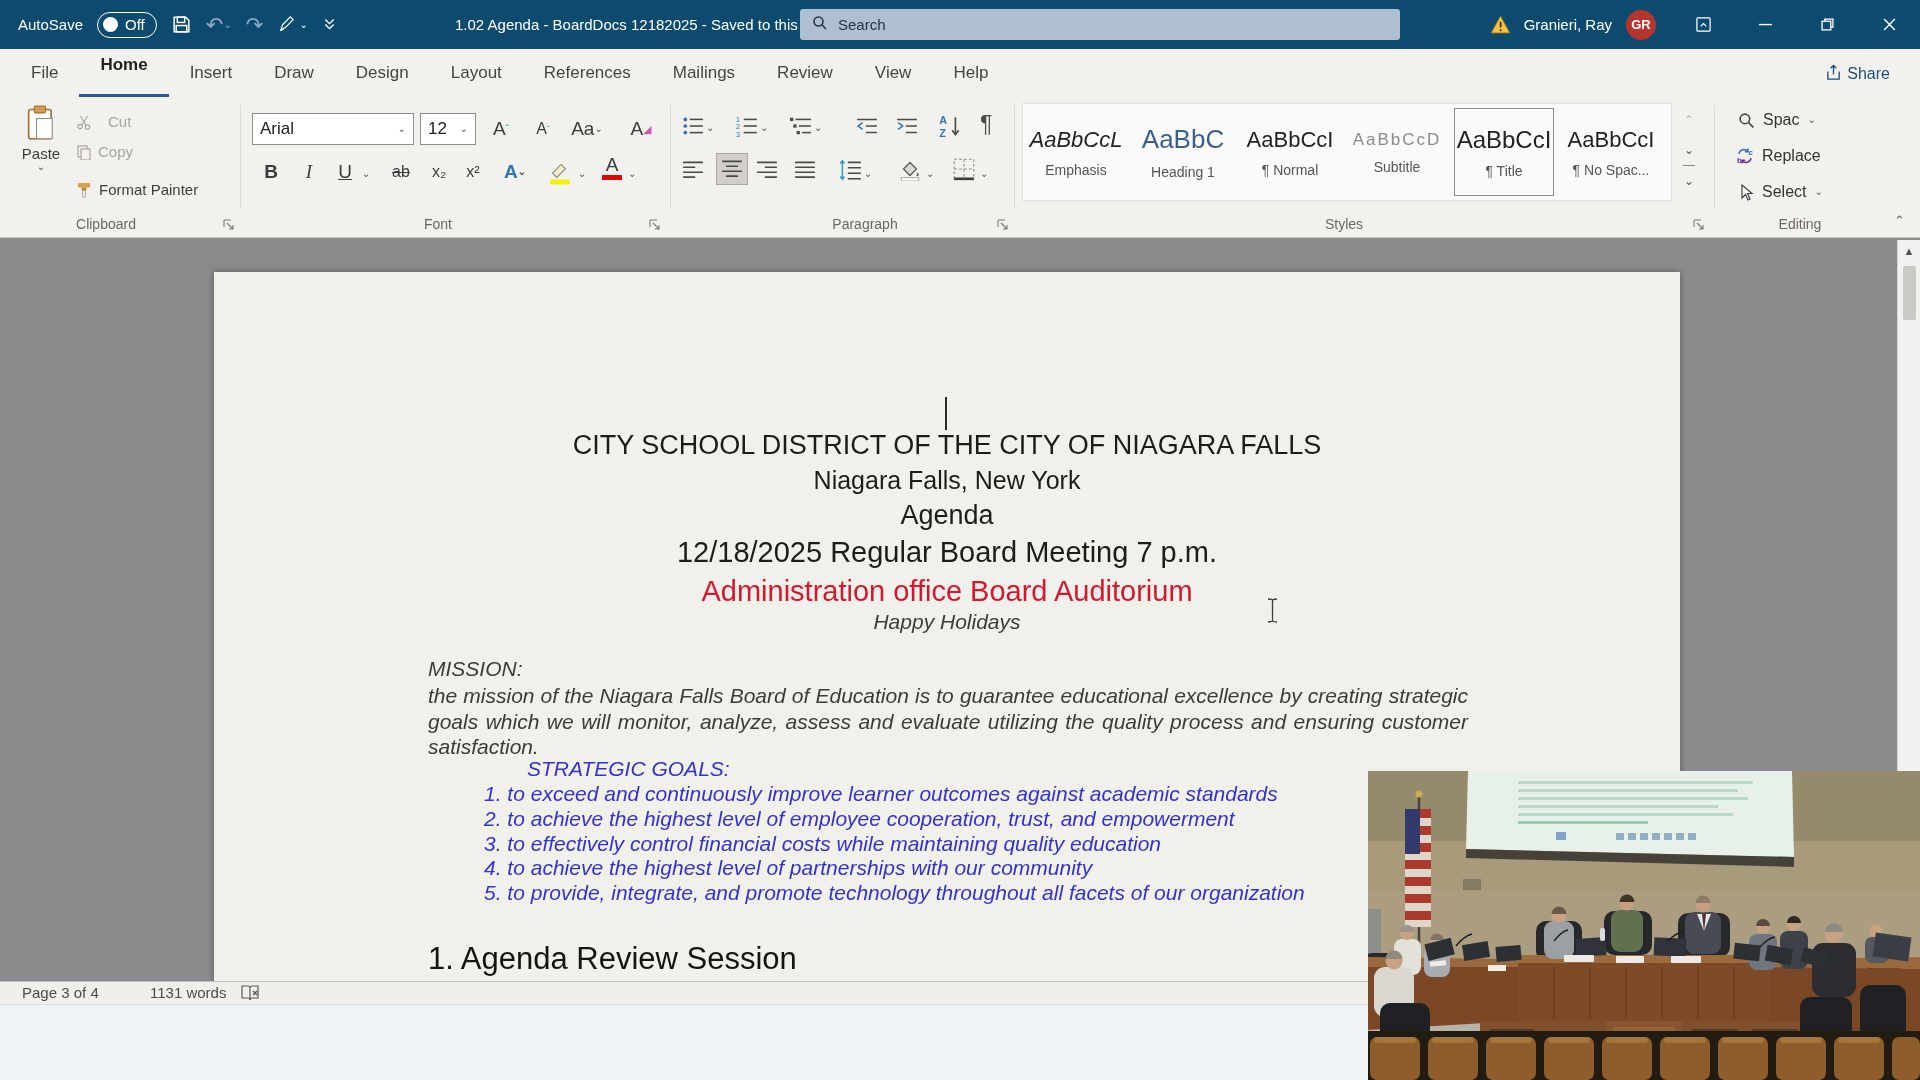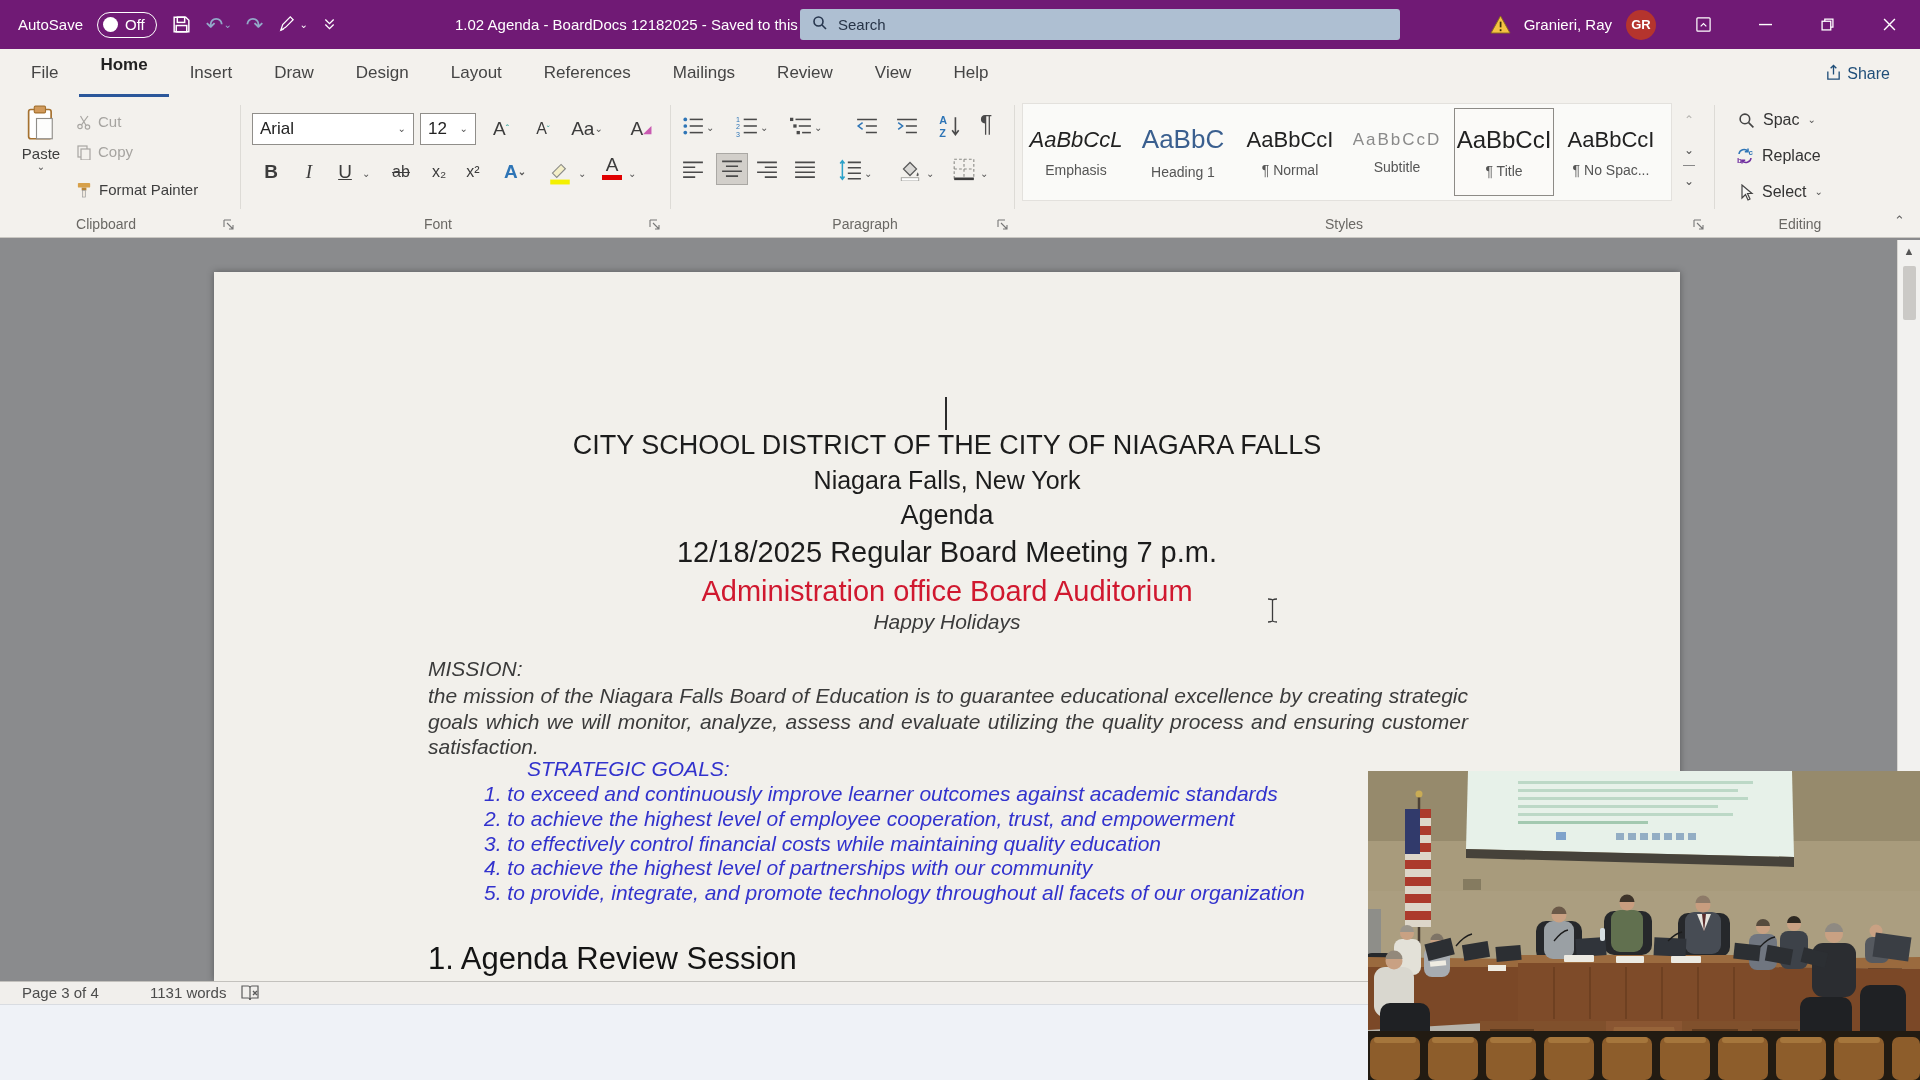--- a/index.html
+++ b/index.html
@@ -1,21 +1,21 @@
 <!DOCTYPE html>
 <html><head>
 <meta charset="utf-8">
 <style>
   html,body{margin:0;padding:0;background:#000}
   #screen{position:relative;width:1920px;height:1080px;overflow:hidden;background:#8a8b8d;
           font-family:"Liberation Sans",sans-serif;-webkit-font-smoothing:antialiased}
   .abs{position:absolute}
   .flex{display:flex;align-items:center}
   
-  #titlebar{left:0;top:0;width:1920px;height:63px;background:#701a75;color:#fff;font-size:15px}
+  #titlebar{left:0;top:0;width:1920px;height:63px;background:#0c4a6e;color:#fff;font-size:15px}
   .pill{border:1.5px solid #fff;border-radius:13px;height:24px;display:flex;align-items:center;gap:7px;padding:0 11px 0 5px}
   .knob{width:15px;height:15px;border-radius:50%;background:#fff}
   .winbtn{width:62px;height:49px;display:flex;align-items:center;justify-content:center}
   .tbico{display:inline-flex;align-items:center;justify-content:center}
   .grayu{color:#93a9c9;font-size:21px}
   
   #tabsrow{left:0;top:49px;width:1920px;height:48px;background:#f3f1ed}
   .tab{padding:16px 21px;height:48px;display:flex;align-items:center;font-size:17px;color:#454545;box-sizing:border-box}
   .tab.active{font-weight:700;color:#222;border-bottom:3px solid #2b579a;padding-top:3px}
   
@@ -159,21 +159,21 @@
 
     <div class="abs" style="left:12px;top:8px;width:58px;height:104px;text-align:center">
       <svg width="30" height="36" viewBox="0 0 26 32">
         <rect x="2" y="4" width="20" height="26" rx="2" fill="#fff" stroke="#a5712f" stroke-width="1.5"></rect>
         <rect x="7" y="1" width="10" height="6" rx="1" fill="#d19a5b" stroke="#a5712f"></rect>
         <rect x="9" y="12" width="14" height="18" fill="#fdfdfc" stroke="#8f8d89"></rect>
       </svg>
       <div class="rtxt">Paste</div>
       <div class="cv">⌄</div>
     </div>
-    <div class="abs flex" style="left:76px;top:16px;gap:6px">
+    <div class="abs flex" style="left:76px;top:16px;gap:16px">
       <svg width="16" height="16" viewBox="0 0 16 16" fill="none" stroke="#a8a6a2" stroke-width="1.2">
         <circle cx="4" cy="12.5" r="2.2"></circle>
           <circle cx="11.5" cy="13" r="2.2"></circle>
           <path d="M5.5 10.8L12 2M9.8 11L4.5 2"></path>
         </svg>
       <span class="rtxt gray">Cut</span>
     </div>
     <div class="abs flex" style="left:76px;top:46px;gap:6px">
       <svg width="16" height="16" viewBox="0 0 16 16" fill="none" stroke="#a8a6a2" stroke-width="1.2">
         <rect x="2" y="2" width="9" height="11"></rect>

